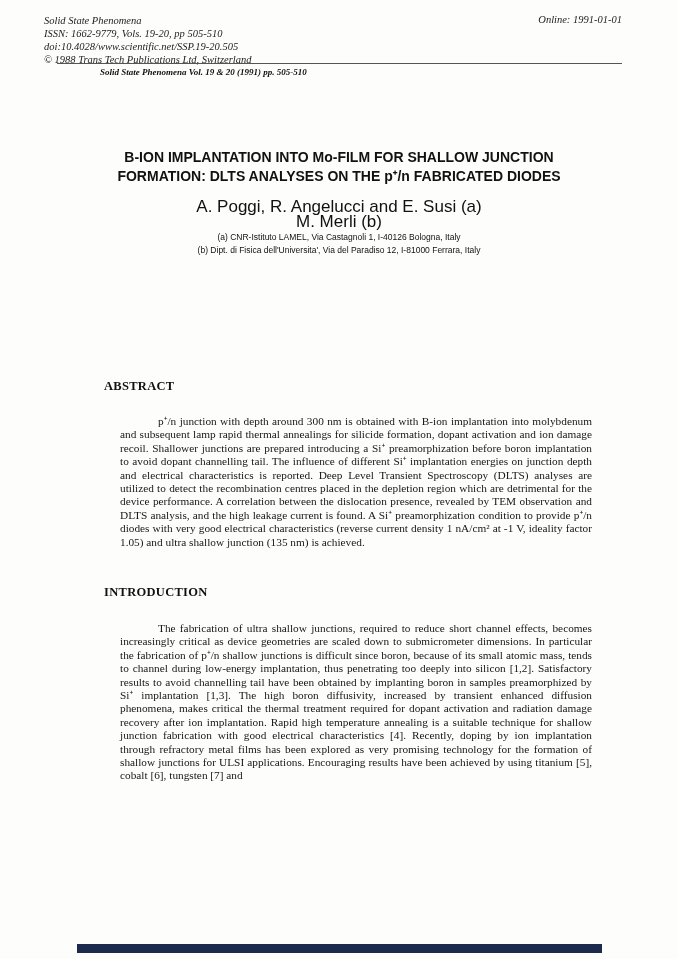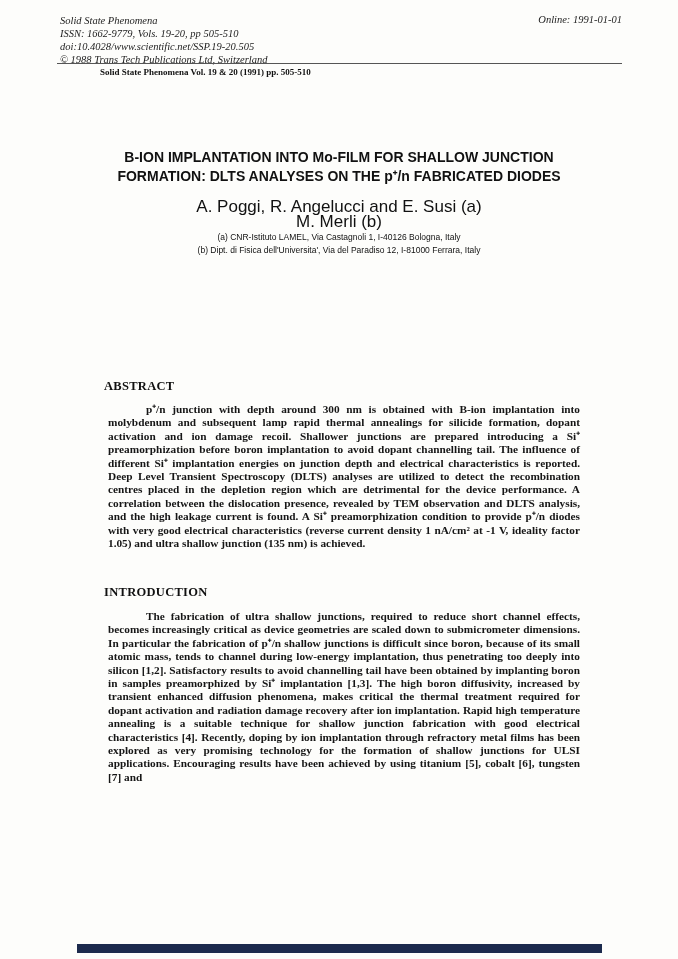--- a/index.html
+++ b/index.html
@@ -12,21 +12,21 @@
     background: #fdfdfb;
     color: #1a1a1a;
     font-family: "Liberation Serif", serif;
     overflow: hidden;
   }
 
   
   .header {
     position: absolute;
     top: 14px;
-    left: 60px;
+    left: 44px;
     font-style: italic;
     font-size: 10.5px;
     line-height: 13px;
     color: #222;
   }
   .online {
     position: absolute;
     top: 14px;
     right: 56px;
     font-style: italic;
@@ -38,20 +38,21 @@
     top: 63px;
     left: 57px;
     width: 565px;
     border-top: 1px solid #555;
   }
   .citation {
     position: absolute;
     top: 67px;
     left: 100px;
     font-weight: bold;
+    font-style: italic;
     font-size: 9px;
     color: #111;
   }
 
   
   .title {
     position: absolute;
     top: 148px;
     left: 0;
     width: 100%;
@@ -96,27 +97,26 @@
     letter-spacing: 0.3px;
     color: #111;
   }
   .abstract-h { top: 379px; }
   .intro-h    { top: 585px; }
 
   .body-text {
     position: absolute;
     left: 104px;
     width: 472px;
-    margin: 4px;
+    margin: 16px;
     text-align: justify;
     text-indent: 38px;
     font-size: 11.3px;
     line-height: 13.4px;
     color: #161616;
-    font-weight: bold;
   }
   .abstract-body { top: 399px; }
   .intro-body    { top: 606px; }
 
   
   .footer-bar {
     position: absolute;
     top: 944px;
     left: 77px;
     width: 525px;

